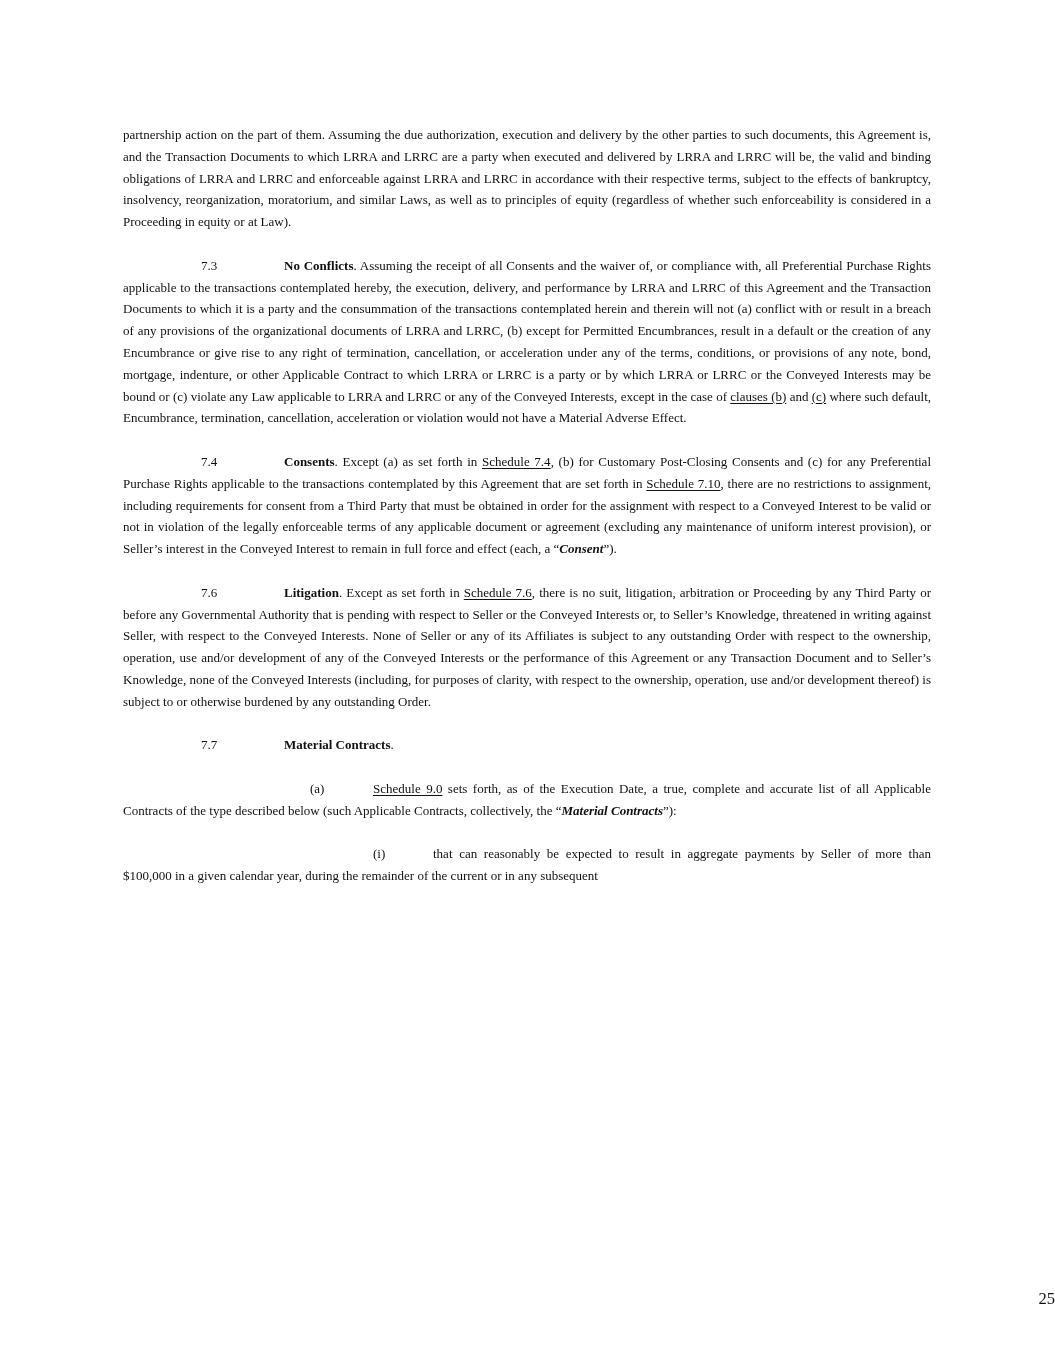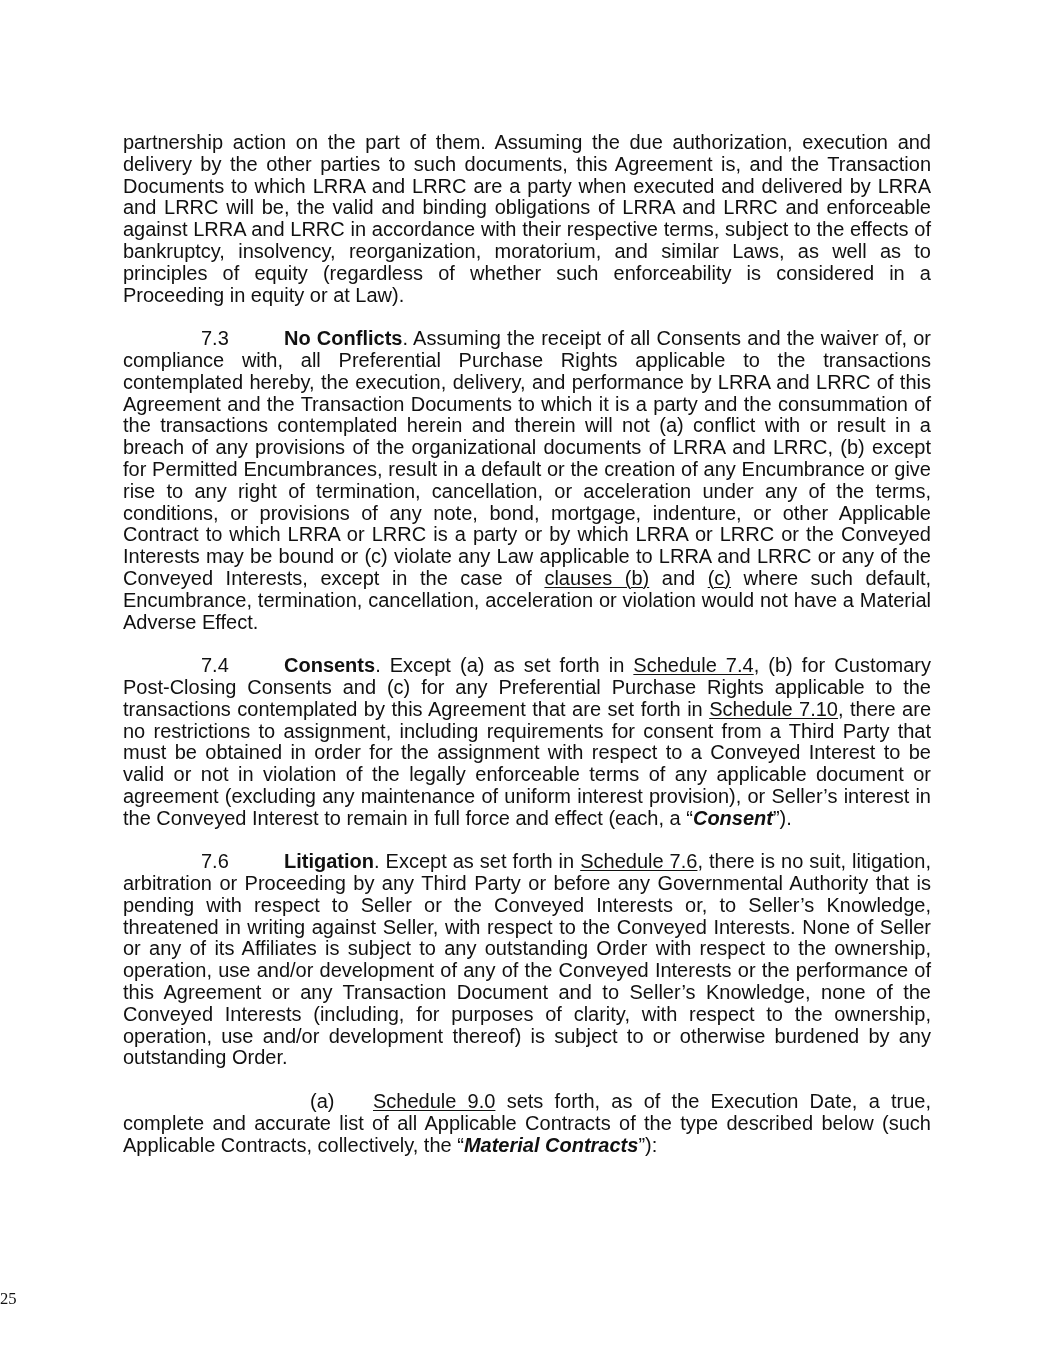--- a/index.html
+++ b/index.html
@@ -1,40 +1,40 @@
 <!DOCTYPE html>
 <html><head>
   <meta charset="utf-8">
   <style>
     html, body { margin: 0; padding: 0; background: #ffffff; }
     body { width: 1055px; height: 1365px; position: relative; overflow: hidden; }
     .page {
       position: absolute;
       left: 123px;
-      top: 132px;
+      top: 124px;
       width: 808px;
-      font-family: Liberation Sans, sans-serif;
-      font-size: 20px;
+      font-family: Liberation Serif, serif;
+      font-size: 13px;
       line-height: 21.8px;
       color: #111111;
       text-align: justify;
     }
     .para { margin: 0 0 21.8px 0; }
     .para.last { margin-bottom: 0; }
     .sec-num { display: inline-block; width: 48px; padding-left: 78px; }
     .sub-num { display: inline-block; width: 63px; padding-left: 187px; }
     .subsub-num { display: inline-block; width: 60px; padding-left: 250px; }
     .heading { font-weight: bold; margin-left: 35px; }
     .defined { font-weight: bold; font-style: italic; }
     .ul { text-decoration: underline; text-underline-offset: 2px; text-decoration-thickness: 1px; }
     .page-number {
       position: absolute;
       left: 0; right: 0;
       top: 1289px;
-      text-align: left;
+      text-align: right;
       font-family: "Liberation Serif", serif;
       font-size: 16.6px;
       color: #111111;
     }
   </style>
 </head>
 <body>
 
 <div class="page">
 
@@ -42,19 +42,21 @@
     <span>partnership action on the part of them. Assuming the due authorization, execution and delivery by the other parties to such documents, this Agreement is, and the Transaction Documents to which LRRA and LRRC are a party when executed and delivered by LRRA and LRRC will be, the valid and binding obligations of LRRA and LRRC and enforceable against LRRA and LRRC in accordance with their respective terms, subject to the effects of bankruptcy, insolvency, reorganization, moratorium, and similar Laws, as well as to principles of equity (regardless of whether such enforceability is considered in a Proceeding in equity or at Law).</span>
   </p>
 
   <p class="para"><span class="sec-num">7.3</span><span class="heading">No Conflicts</span><span>.  Assuming the receipt of all Consents and the waiver of, or compliance with, all Preferential Purchase Rights applicable to the transactions contemplated hereby, the execution, delivery, and performance by LRRA and LRRC of this Agreement and the Transaction Documents to which it is a party and the consummation of the transactions contemplated herein and therein will not (a) conflict with or result in a breach of any provisions of the organizational documents of LRRA and LRRC, (b) except for Permitted Encumbrances, result in a default or the creation of any Encumbrance or give rise to any right of termination, cancellation, or acceleration under any of the terms, conditions, or provisions of any note, bond, mortgage, indenture, or other Applicable Contract to which LRRA or LRRC is a party or by which LRRA or LRRC or the Conveyed Interests may be bound or (c) violate any Law applicable to LRRA and LRRC or any of the Conveyed Interests, except in the case of </span><span class="ul">clauses (b)</span><span> and </span><span class="ul">(c)</span><span> where such default, Encumbrance, termination, cancellation, acceleration or violation would not have a Material Adverse Effect.</span></p>
 
   <p class="para"><span class="sec-num">7.4</span><span class="heading">Consents</span><span>.  Except (a) as set forth in </span><span class="ul">Schedule 7.4</span><span>, (b) for Customary Post-Closing Consents and (c) for any Preferential Purchase Rights applicable to the transactions contemplated by this Agreement that are set forth in </span><span class="ul">Schedule 7.10</span><span>, there are no restrictions to assignment, including requirements for consent from a Third Party that must be obtained in order for the assignment with respect to a Conveyed Interest to be valid or not in violation of the legally enforceable terms of any applicable document or agreement (excluding any maintenance of uniform interest provision), or Seller’s interest in the Conveyed Interest to remain in full force and effect (each, a “</span><span class="defined">Consent</span><span>”).</span></p>
 
 
   <p class="para"><span class="sec-num">7.6</span><span class="heading">Litigation</span><span>.  Except as set forth in </span><span class="ul">Schedule 7.6</span><span>, there is no suit, litigation, arbitration or Proceeding by any Third Party or before any Governmental Authority that is pending with respect to Seller or the Conveyed Interests or, to Seller’s Knowledge, threatened in writing against Seller, with respect to the Conveyed Interests. None of Seller or any of its Affiliates is subject to any outstanding Order with respect to the ownership, operation, use and/or development of any of the Conveyed Interests or the performance of this Agreement or any Transaction Document and to Seller’s Knowledge, none of the Conveyed Interests (including, for purposes of clarity, with respect to the ownership, operation, use and/or development thereof) is subject to or otherwise burdened by any outstanding Order.</span></p>
 
+  <p class="para"><span class="sec-num">7.7</span><span class="heading">Material Contracts</span><span>.</span></p>
 
   <p class="para"><span class="sub-num">(a)</span><span class="ul">Schedule 9.0</span><span> sets forth, as of the Execution Date, a true, complete and accurate list of all Applicable Contracts of the type described below (such Applicable Contracts, collectively, the “</span><span class="defined">Material Contracts</span><span>”):</span></p>
 
+  <p class="para last"><span class="subsub-num">(i)</span><span>that can reasonably be expected to result in aggregate payments by Seller of more than $100,000 in a given calendar year, during the remainder of the current or in any subsequent</span></p>
 
 </div>
 
 <div class="page-number">25</div>
 
 </body></html>

